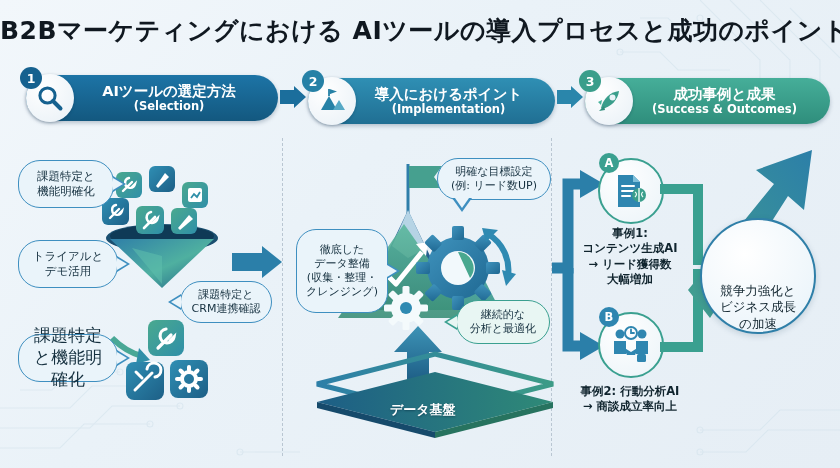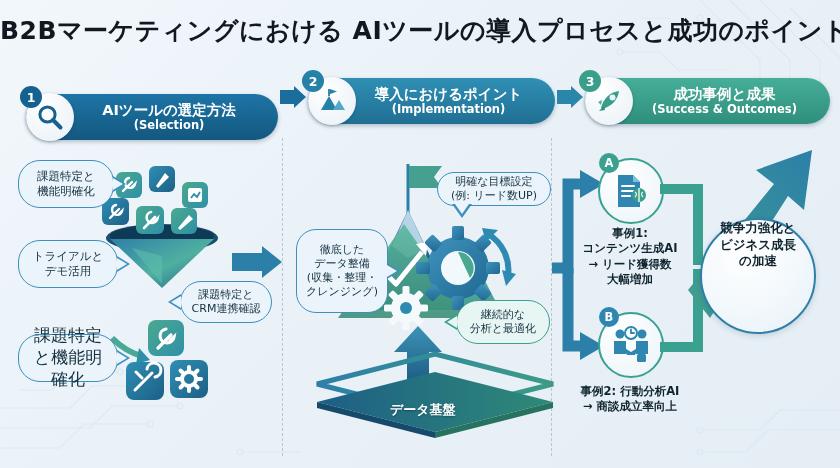--- a/index.html
+++ b/index.html
@@ -80,22 +80,22 @@
     text-shadow:0 1px 2px rgba(0,30,50,.45);
   }
   .caseTxt{
     position:absolute;text-align:center;color:#10242e;font-weight:bold;
     font-size:11.5px;line-height:1.34;white-space:pre-line;
   }
   .outCircle{
     position:absolute;border-radius:50%;
     background:radial-gradient(circle at 38% 30%,#ffffff 0%,#eef6fb 70%,#e2eff6 100%);
     border:2.2px solid #2f7fa8;
-    display:flex;align-items:flex-start;justify-content:center;text-align:center;
-    color:#10242e;font-weight:bold;font-size:12.5px;line-height:1.32;
+    display:flex;align-items:flex-end;justify-content:center;text-align:center;
+    color:#10242e;font-weight:normal;font-size:12.5px;line-height:1.32;
     box-shadow:0 2px 6px rgba(20,60,90,.18);
   }
   .badge{
     position:absolute;width:20px;height:20px;border-radius:50%;
     display:flex;align-items:center;justify-content:center;
     color:#fff;font-size:11.5px;font-weight:bold;z-index:4;
   }
   .iconCircle{
     position:absolute;border-radius:50%;
     background:radial-gradient(circle at 36% 30%,#ffffff,#eaf3f8);
@@ -134,21 +134,21 @@
       <circle cx="700" cy="430" r="3"></circle>
         <circle cx="700" cy="452" r="3"></circle>
       <circle cx="240" cy="452" r="3"></circle>
     </g>
   </svg>
 
   <div class="title">B2Bマーケティングにおける AIツールの導入プロセスと成功のポイント</div>
 
   <div class="steps">
 
-    <div class="pill" style="left:8px;top:20px;width:252px;">
+    <div class="pill" style="left:8px;top:1px;width:252px;">
       <div class="body" style="width:252px;background:linear-gradient(180deg,#1d74a6 0%,#13587f 100%);">
         <div class="txt">
           <span class="ja">AIツールの選定方法</span>
           <span class="en">(Selection)</span>
         </div>
       </div>
       <div class="disc">
         <svg width="30" height="30" viewBox="0 0 30 30">
           <circle cx="12.5" cy="12.5" r="7.6" fill="none" stroke="#15618f" stroke-width="3"></circle>
           <line x1="18" y1="18" x2="25.5" y2="25.5" stroke="#15618f" stroke-width="4" stroke-linecap="round"></line>
@@ -394,21 +394,21 @@
 クレンジング)</span>
     <i class="tail tail-r"></i><i class="tail2 tail-r-in"></i>
   </div>
 
   <div class="bub" style="left:180px;top:281px;width:92px;height:42px;font-size:11px;white-space:pre-line;">
     <span>課題特定と
 CRM連携確認</span>
     <i class="tail tail-l"></i><i class="tail2 tail-l-in"></i>
   </div>
 
-  <div class="bub" style="left:437px;top:172px;width:114px;height:34px;font-size:11px;white-space:pre-line;">
+  <div class="bub" style="left:437px;top:158px;width:114px;height:42px;font-size:11px;white-space:pre-line;">
     <span>明確な目標設定
 (例: リード数UP)</span>
     <i class="tail tail-bl"></i><i class="tail2 tail-bl-in"></i>
   </div>
 
   <div class="bub green" style="left:456px;top:300px;width:94px;height:44px;font-size:11px;white-space:pre-line;">
     <span>継続的な
 分析と最適化</span>
     <i class="tail tail-l g"></i><i class="tail2 tail-l-in g"></i>
   </div>

